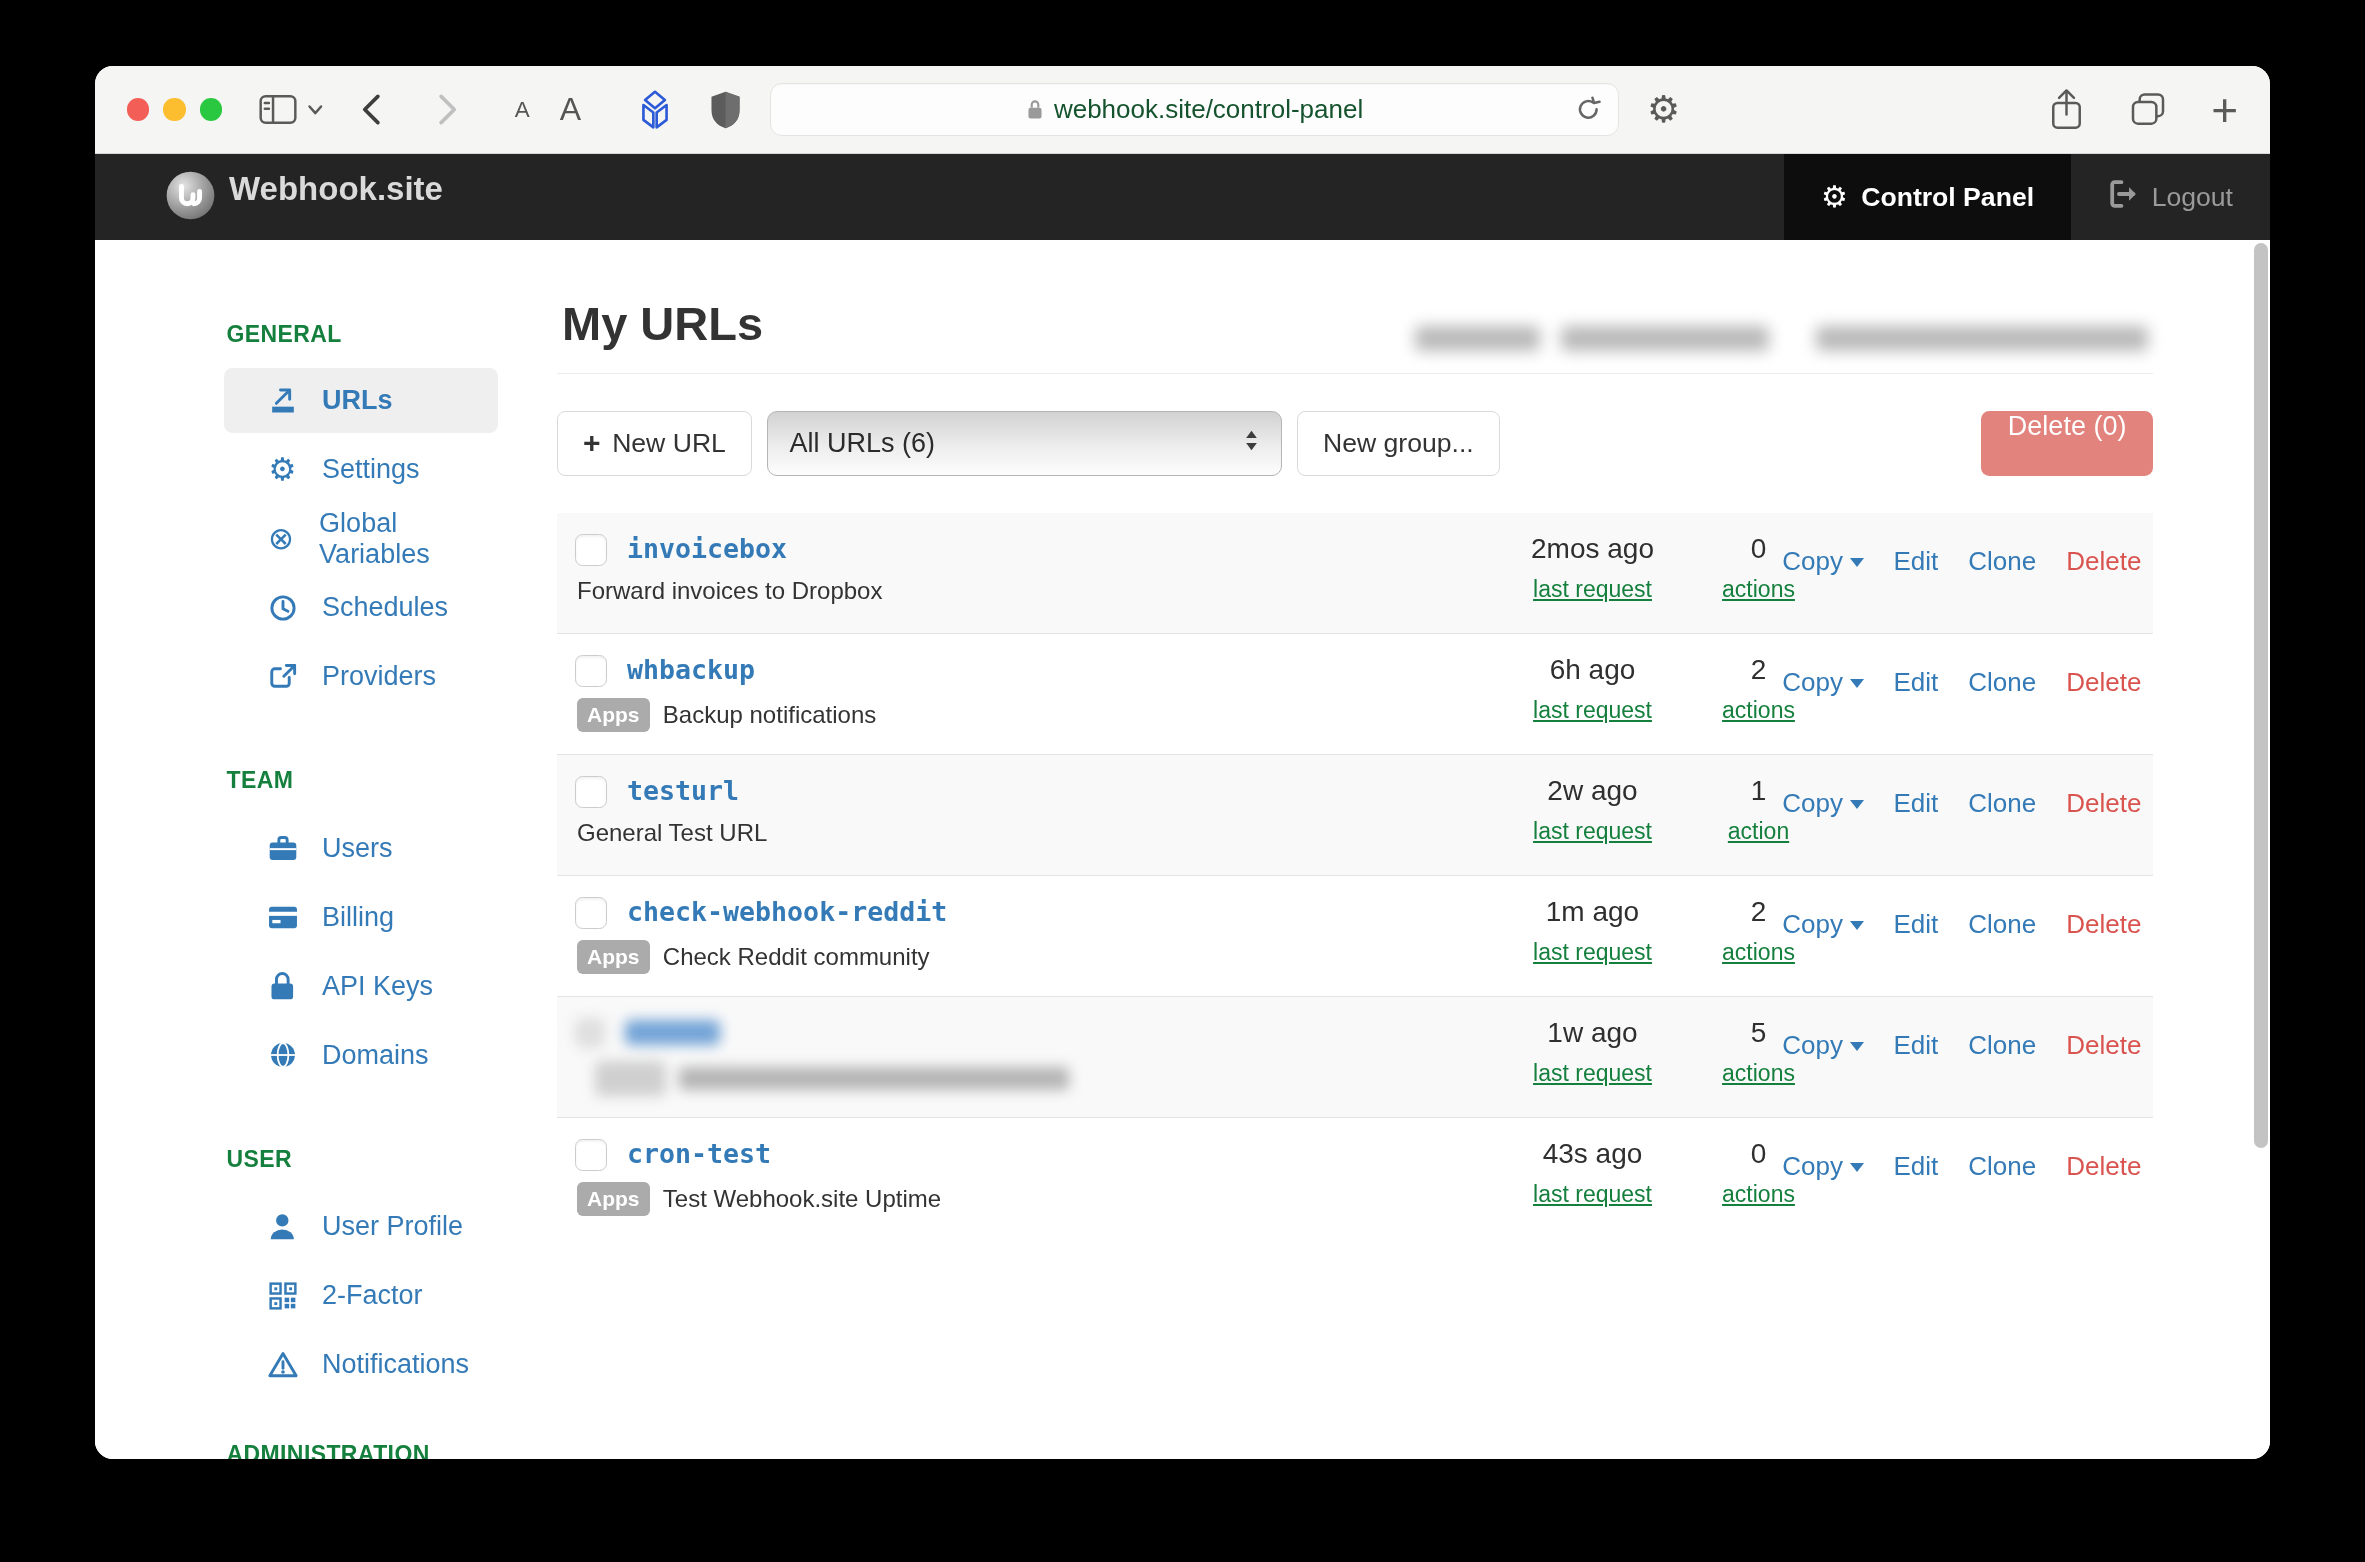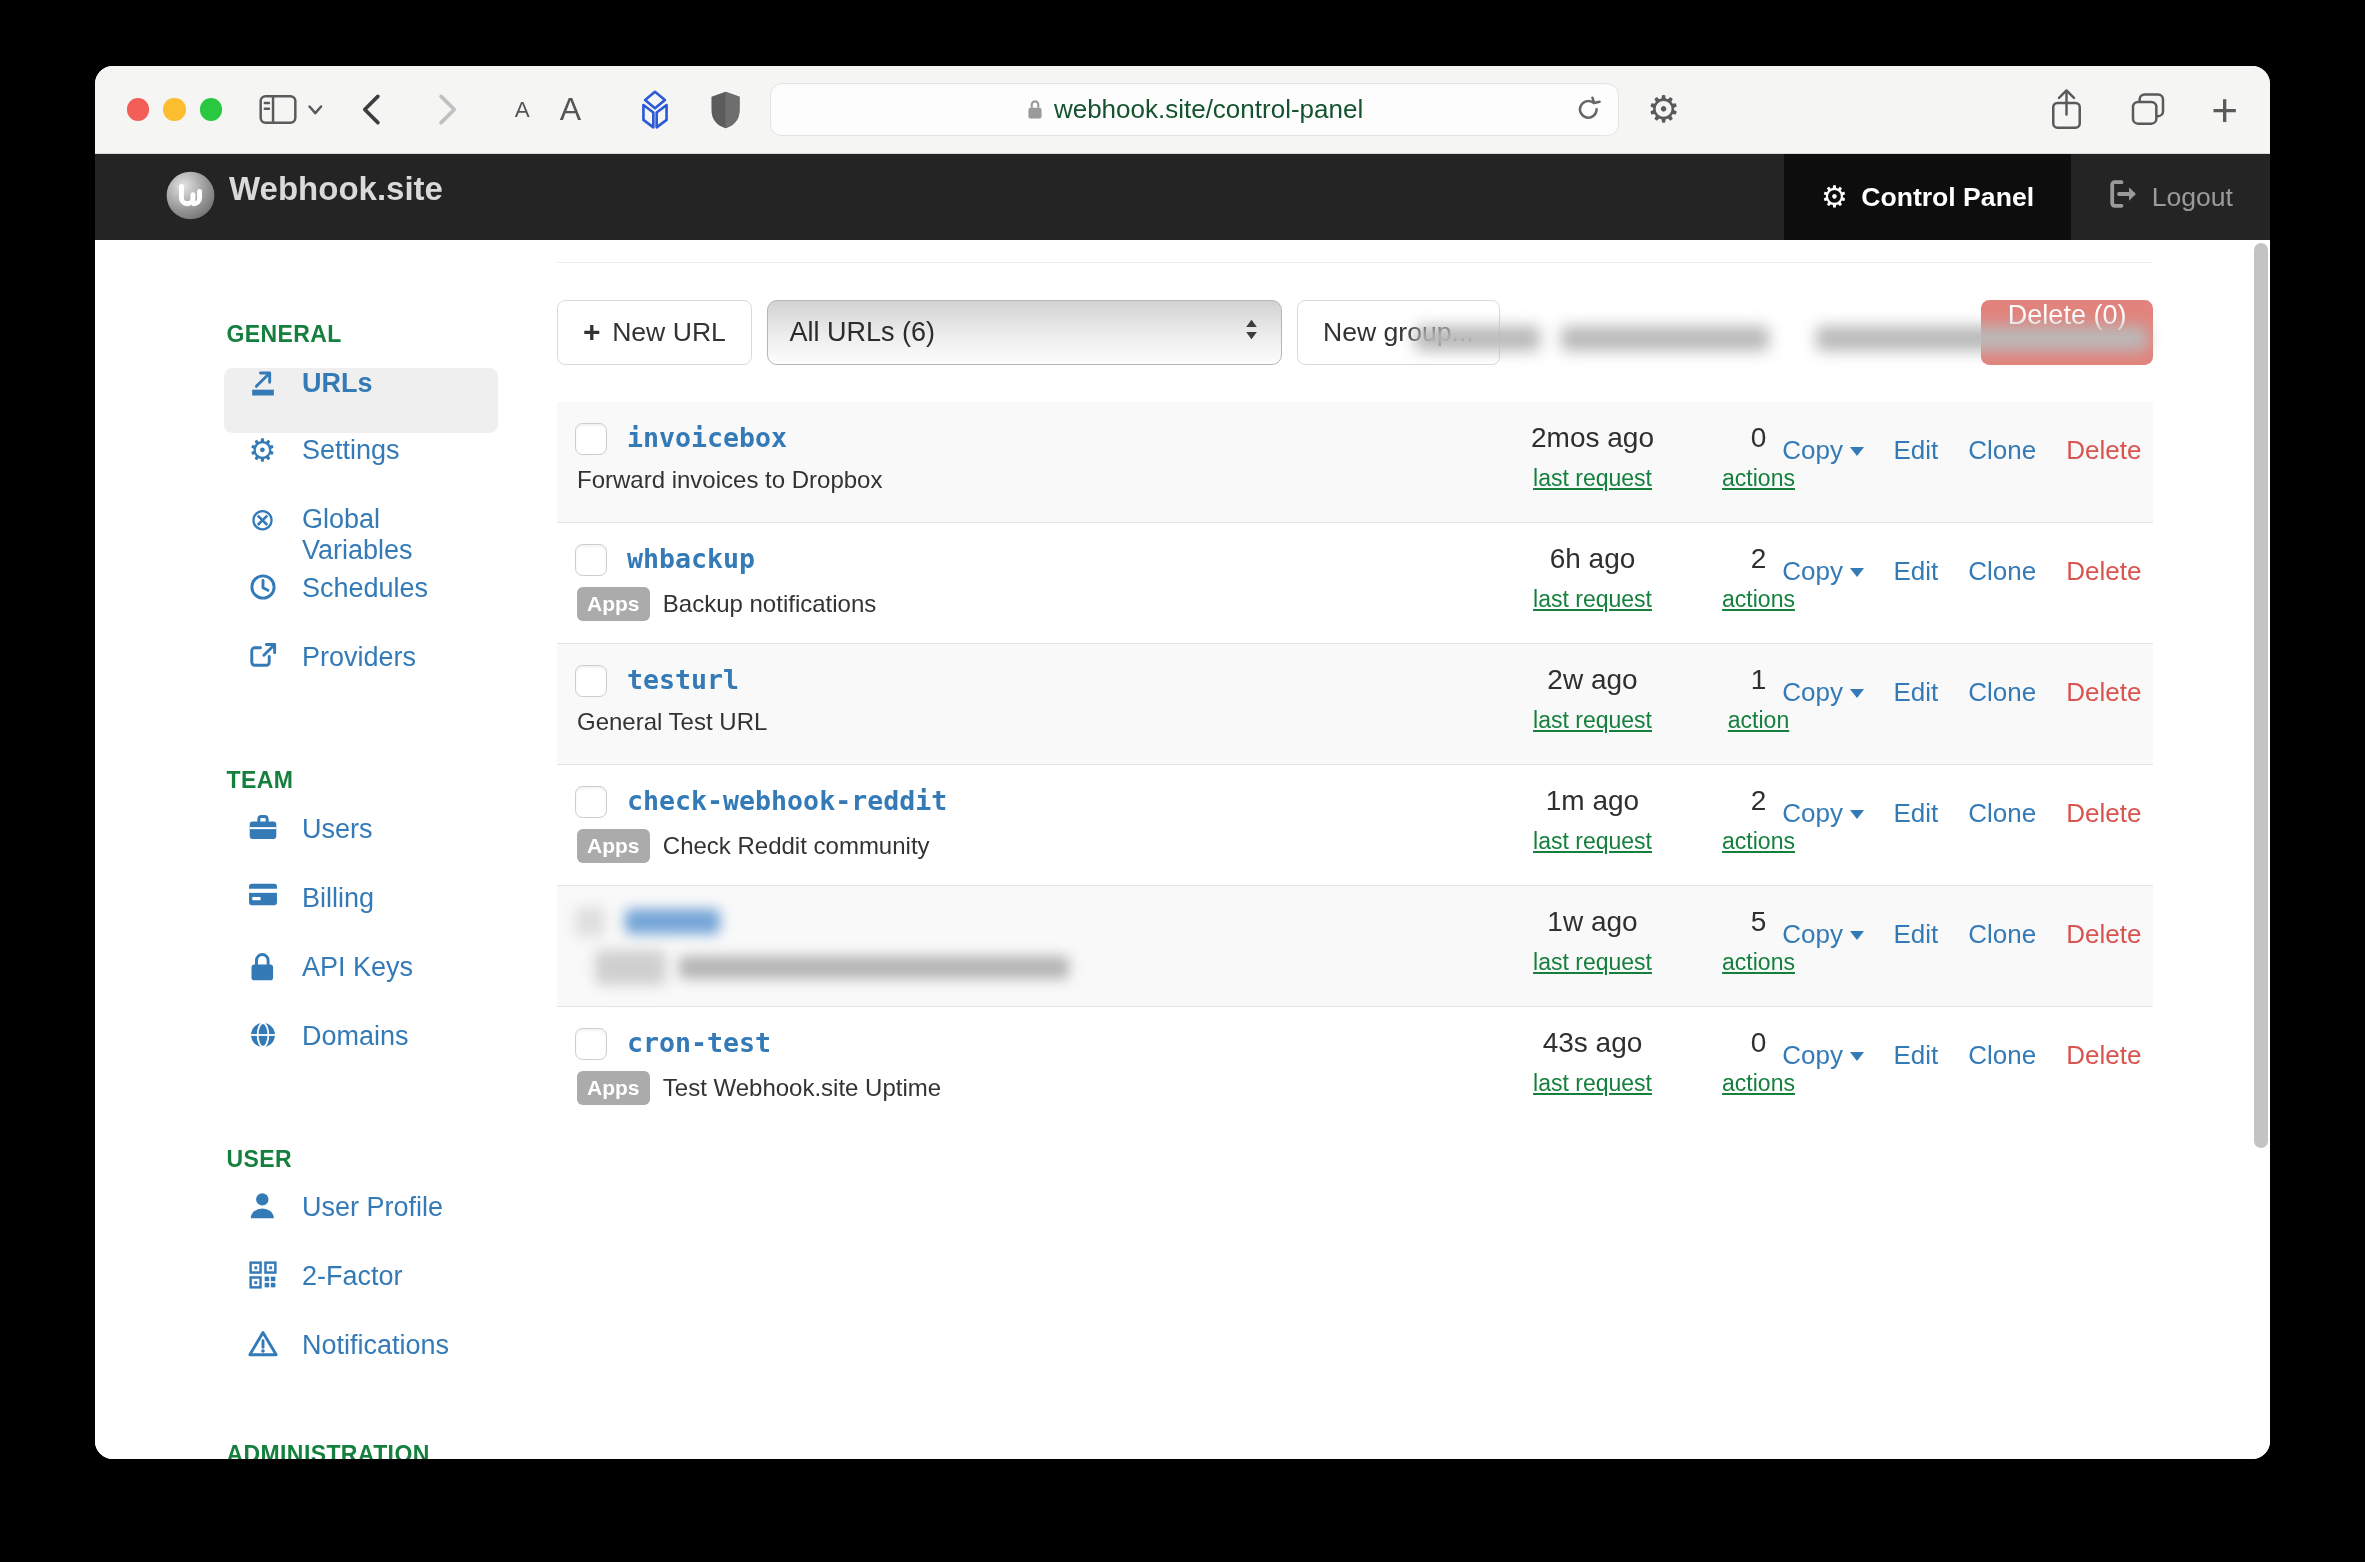--- a/index.html
+++ b/index.html
@@ -40,21 +40,21 @@
   .logout-item{display:flex;align-items:center;gap:11.6px;padding:0 37px;color:#9a9a9a;font-size:26.6px;}
 
   
   .page{position:absolute;top:174px;left:0;right:0;bottom:0;background:#fff;}
   .scroll-thumb{position:absolute;right:2.5px;top:3.3px;width:13.3px;height:905px;background:#c3c3c3;border-radius:7.5px;}
 
   
   .sidebar{position:absolute;left:129px;top:0;width:274px;padding-top:81px;box-sizing:border-box;}
   .side-section-label{font-size:23px;font-weight:bold;color:#15803d;letter-spacing:0.4px;height:30px;margin-left:2.5px;}
   .side-items{margin-top:16.6px;}
-  .side-item{height:69px;display:flex;padding-left:22px;box-sizing:border-box;
+  .side-item{height:69px;display:flex;align-items:center;padding-left:42px;box-sizing:border-box;
     border-radius:8.3px;cursor:pointer;}
   .side-item.active{background:#efefef;height:65px;margin:1.7px 0 2.5px 0;}
   .side-icon{width:33px;display:flex;justify-content:center;margin-right:23px;color:#337ab7;}
   .side-icon svg{display:block;}
   .side-glyph{font-family:"DejaVu Sans",sans-serif;font-size:31px;line-height:1;color:#337ab7;}
   .side-label{font-size:27px;color:#337ab7;}
   .side-item.active .side-label{font-weight:bold;}
   .mt-sect{margin-top:56px;}
   .mt-sect-sm{margin-top:42px;}
   .bstk{stroke:#337ab7;stroke-width:3.5;fill:none;stroke-linecap:round;stroke-linejoin:round;}
@@ -379,20 +379,21 @@
       <div class="side-section-label mt-sect-sm">ADMINISTRATION</div>
     </div>
 
     <div class="main">
       <div class="user-blur">
         <div class="blur-chip" style="width:125px"></div>
         <div class="blur-chip" style="width:208px"></div>
         <div class="blur-chip" style="width:332px;margin-left:25px"></div>
       </div>
 
+      <div class="page-title">My URLs</div>
       <div class="title-rule"></div>
 
       <div class="toolbar">
         <div class="btn">
           <span class="plus">+</span>
           <span>New URL</span>
         </div>
         <div class="select">
           <span>All URLs (6)</span>
           <span class="caret">

